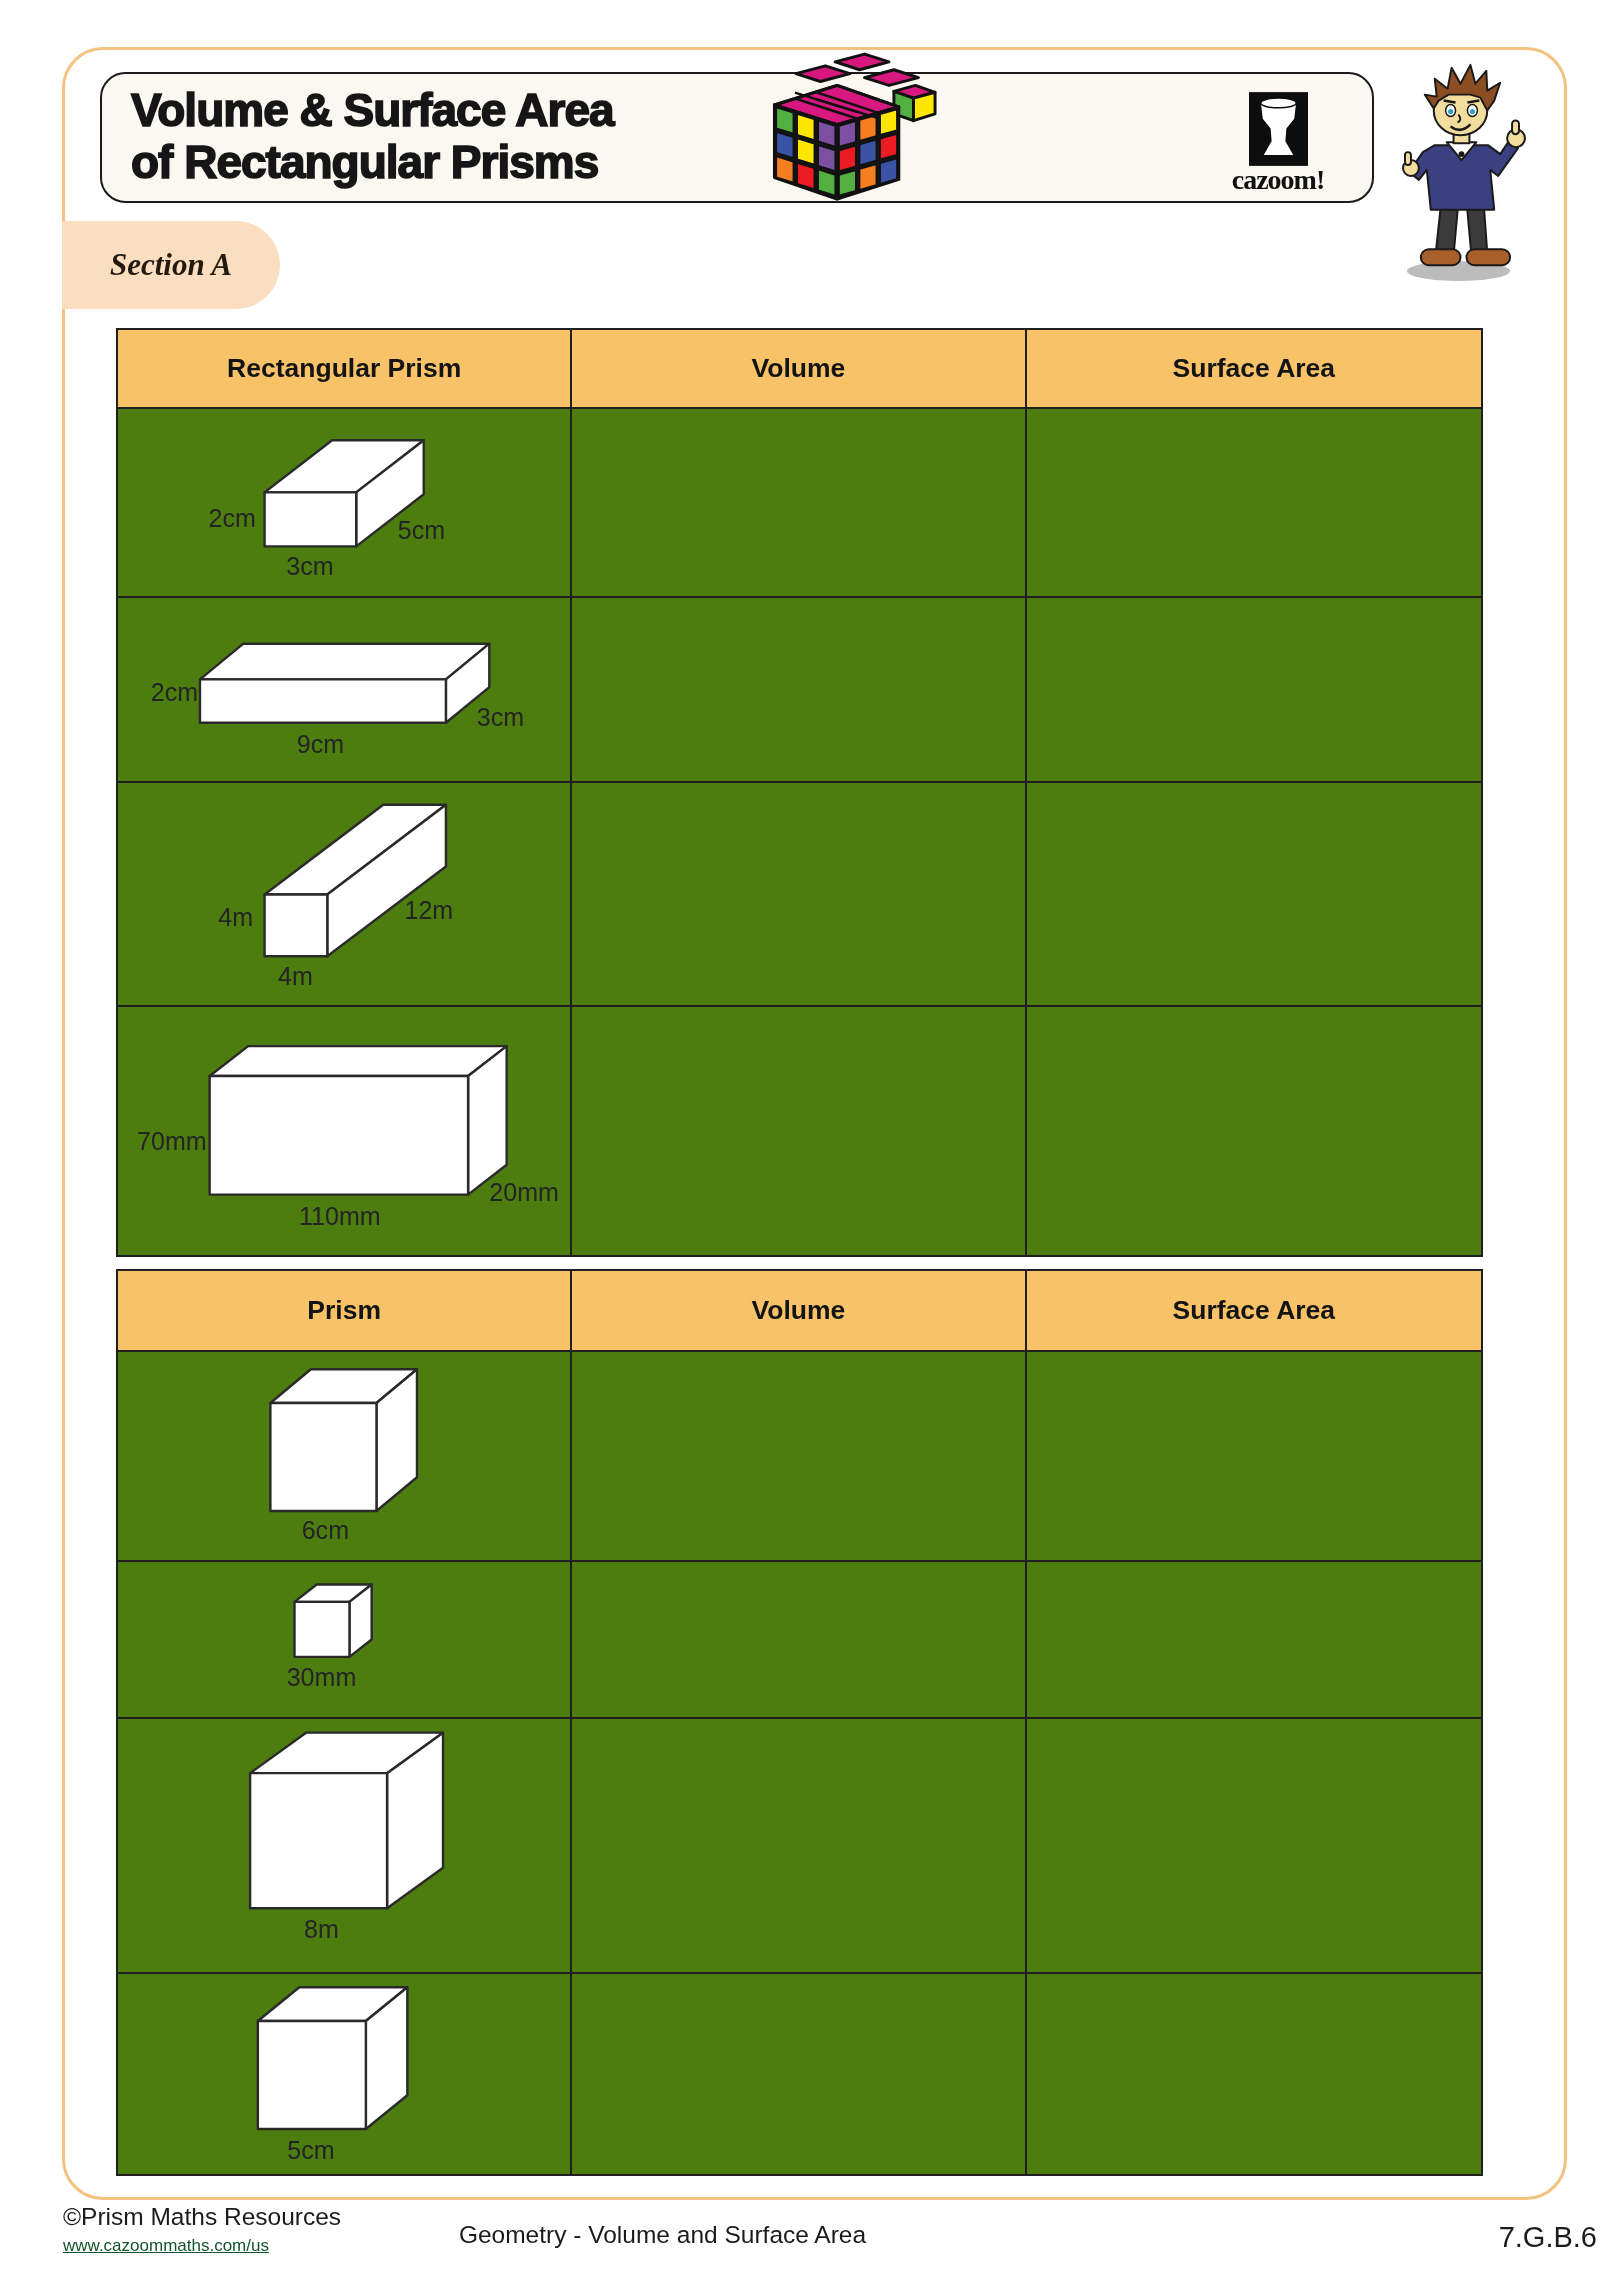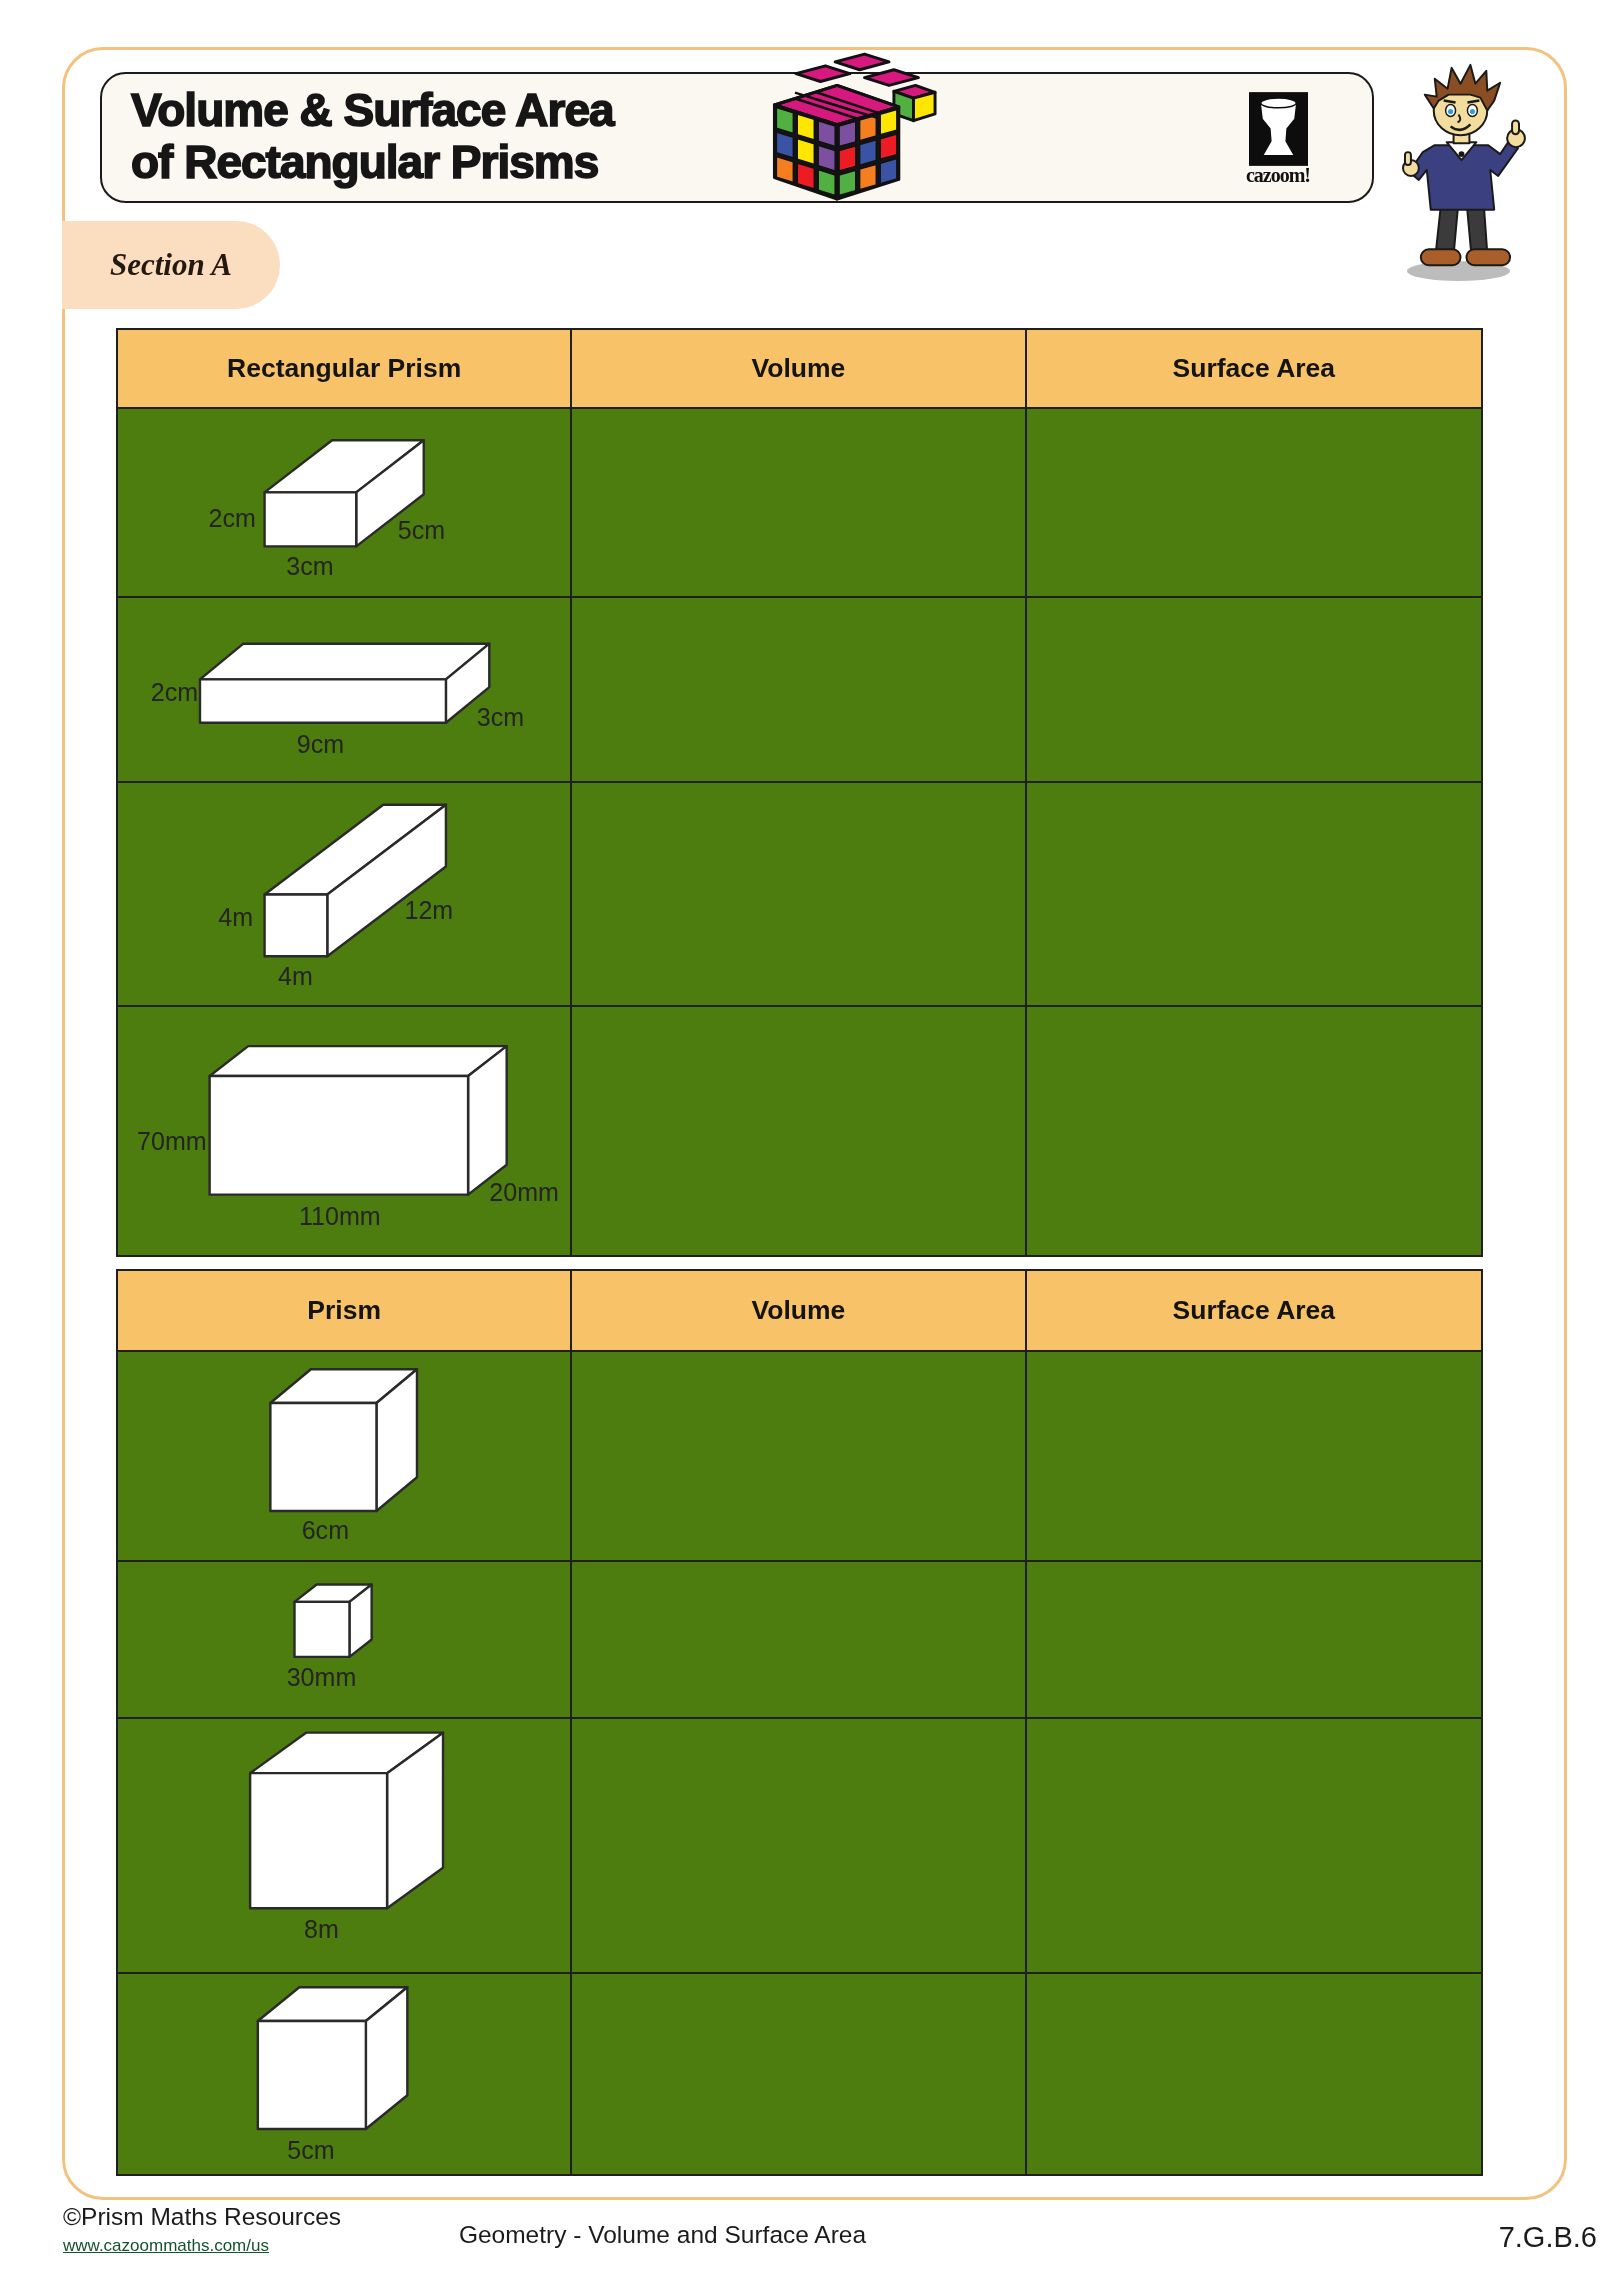--- a/index.html
+++ b/index.html
@@ -13,21 +13,21 @@
   
   #title-box{position:absolute;left:100px;top:72px;width:1270px;height:127px;
              background:#FAF8F1;border:2.9px solid #1a1a1a;border-radius:25.5px;}
   #title-text{position:absolute;left:29px;top:9.8px;font-size:46px;line-height:52px;
               font-weight:bold;letter-spacing:-1px;color:#161616;
               -webkit-text-stroke:1.6px #161616;}
   #rubiks{position:absolute;left:645px;top:-30px;width:191px;height:172px;}
 
   #cazoom-logo{position:absolute;left:1117px;top:17.6px;width:118px;text-align:center;}
   #cazoom-logo svg{display:block;margin:0 auto;}
-  #cazoom-brand{font-family:"Liberation Serif",serif;font-weight:bold;font-size:20px;
+  #cazoom-brand{font-family:"Liberation Serif",serif;font-weight:bold;font-size:28px;
                 letter-spacing:-1px;color:#111;margin-top:-2px;}
 
   #mascot{position:absolute;left:1387px;top:51px;width:149px;height:233px;}
 
   
   #section-pill{position:absolute;left:62px;top:221px;width:218px;height:88px;
                 background:#FBDDC0;border-radius:0 45px 45px 0;
                 display:flex;align-items:center;justify-content:center;}
   #section-pill span{font-family:Liberation Serif, serif;font-style:italic;font-weight:bold;
                      font-size:31px;color:#24190f;}

